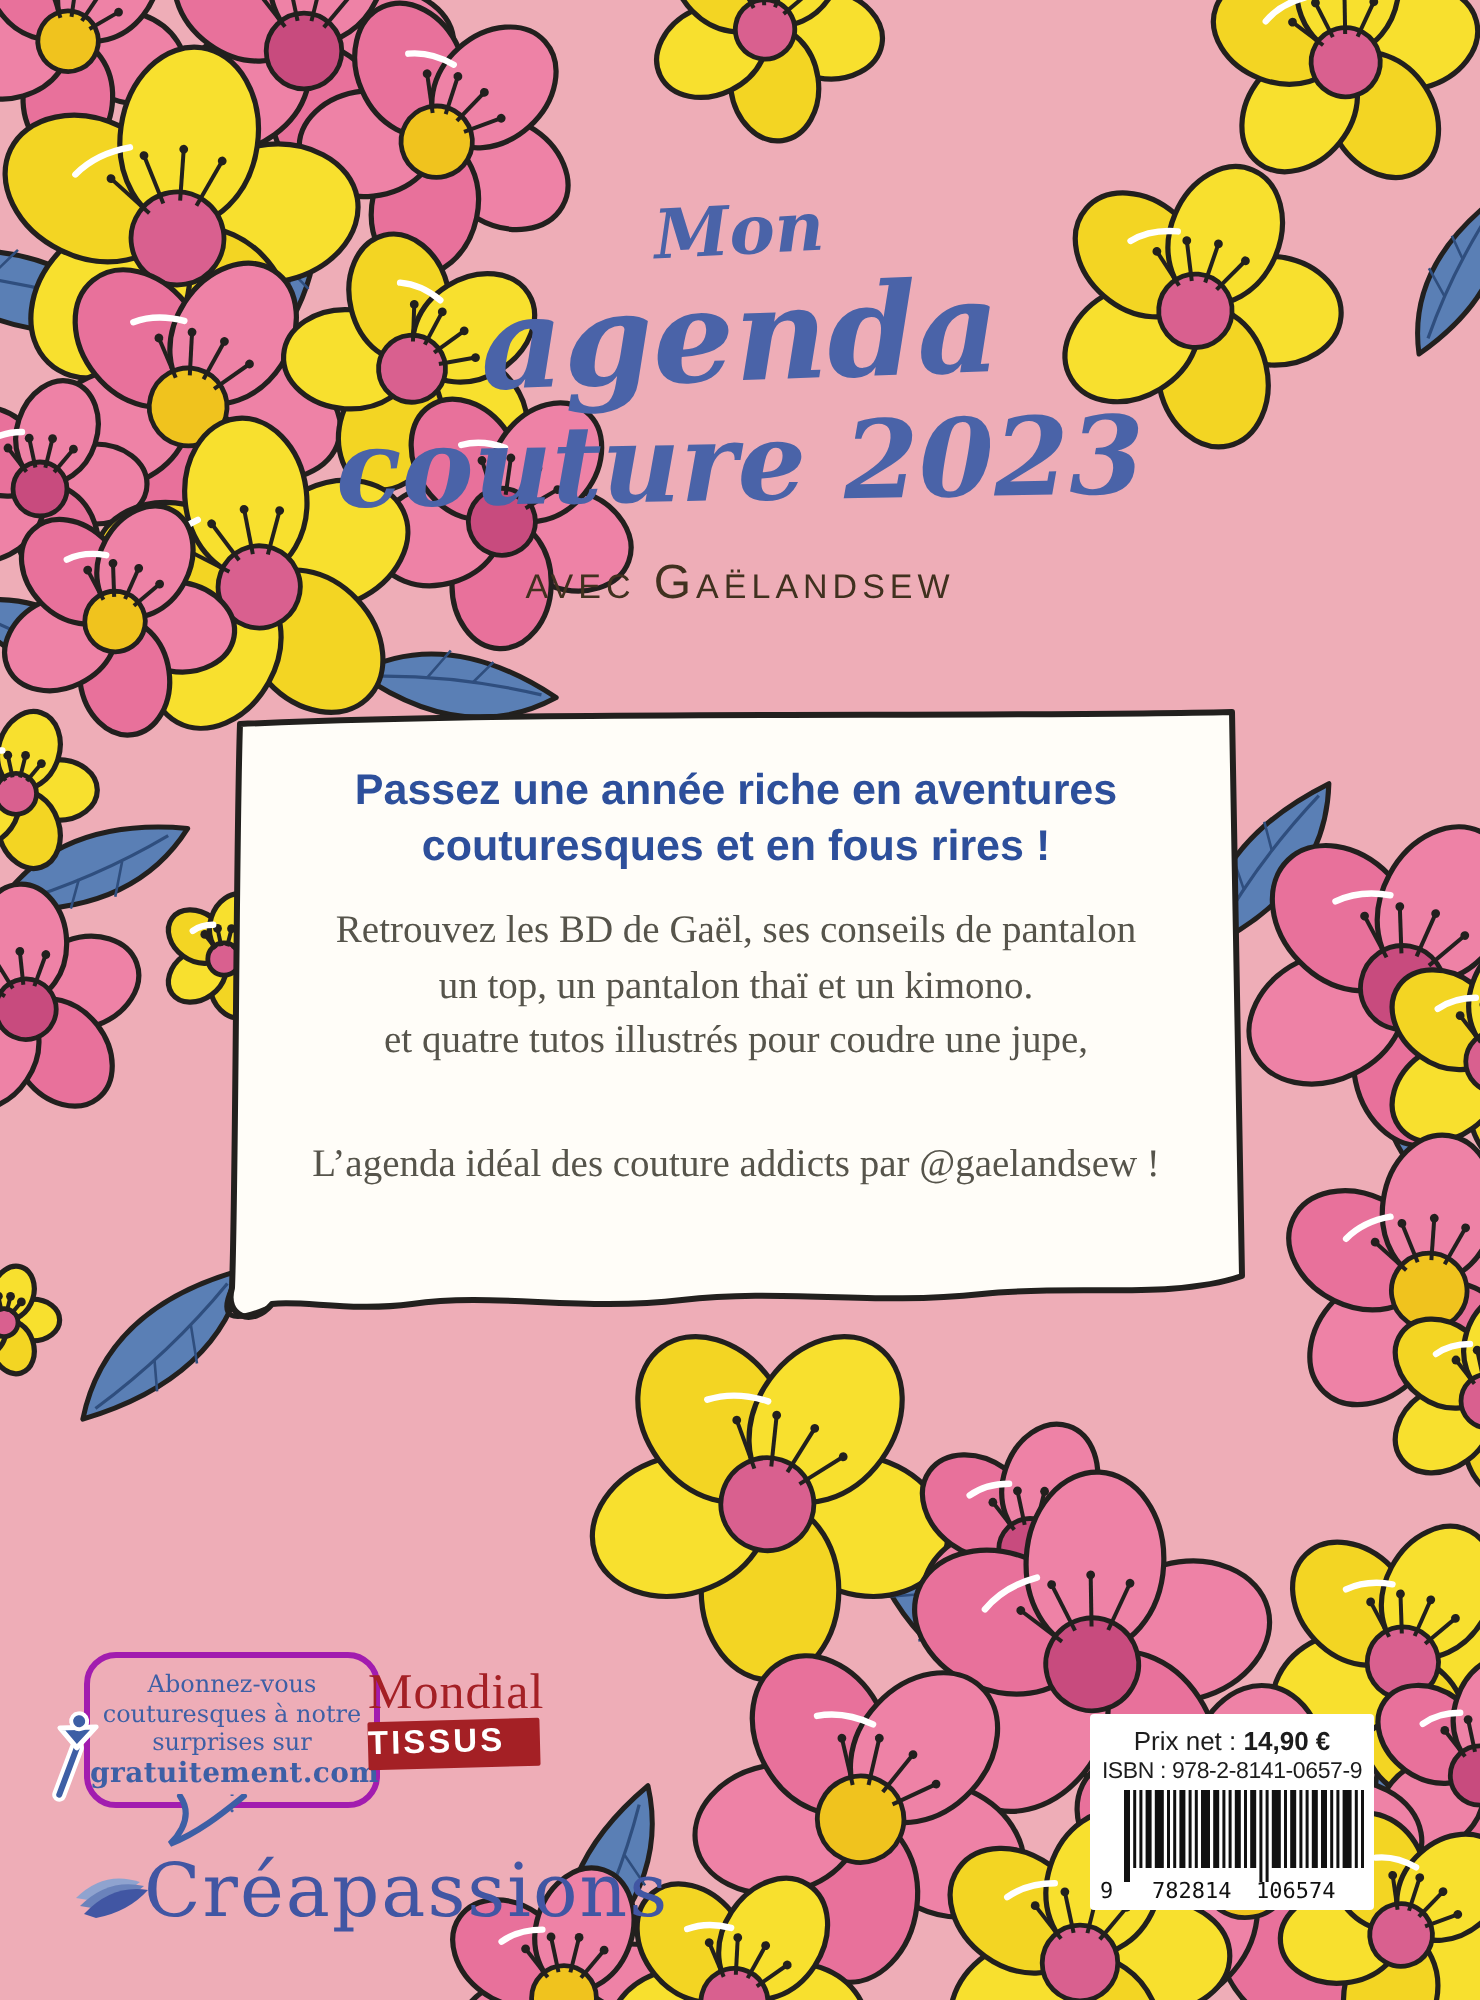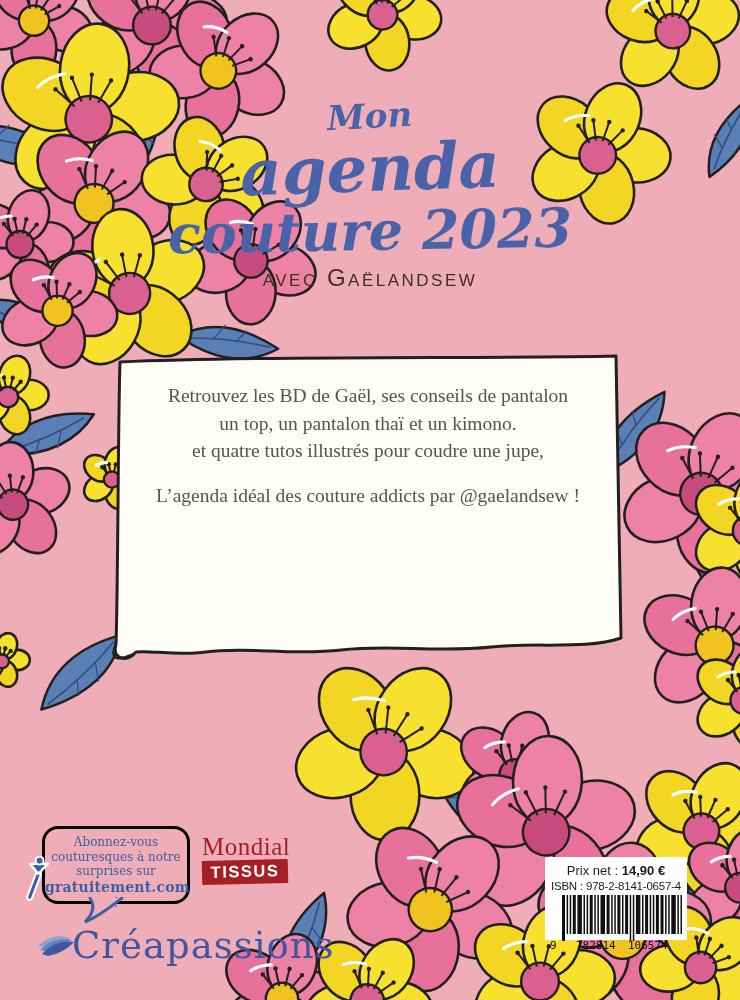--- a/index.html
+++ b/index.html
@@ -23,79 +23,79 @@
   }
   .t-agenda{
     font:italic 700 64px "DejaVu Serif",serif;
     line-height:1.02;margin-top:0px;transform:rotate(-2deg);
   }
   .t-couture{
     font:italic 700 54px "DejaVu Serif",serif;
     line-height:1.05;margin-top:2px;transform:rotate(-1deg);
   }
   .t-byline{
-    margin-top:4px;
+    margin-top:18px;
     font:400 24px "Liberation Sans",sans-serif;
     font-variant:small-caps;
     letter-spacing:2.5px;
     color:#40311f;
   }
 
   
   #paper-svg{position:absolute;left:106px;top:350px;z-index:2;}
   #paper-text{
     position:absolute;left:118px;top:368px;width:500px;z-index:2;
     text-align:center;
   }
   .blurb-heading{
     font:700 21.5px "Liberation Sans",sans-serif;
     color:#2d4f9b;line-height:1.3;margin-top:14px;
   }
   .blurb-para{
     font:400 19.5px "Liberation Serif",serif;
     color:#56544b;line-height:1.42;margin-top:14px;
   }
-  .blurb-para.last{margin-top:17px;}
+  .blurb-para.last{margin-top:34px;}
   .line{display:block;}
 
   
   #bubble{
     position:absolute;left:42px;top:826px;width:142px;height:66px;
-    border:3px solid #000000;border-radius:16px;z-index:3;
+    border:3px solid #a21caf;border-radius:16px;z-index:3;
     text-align:center;padding-top:6px;
     font:400 12px "DejaVu Serif",serif;color:#3d5fa5;line-height:1.22;
   }
   #bubble .site{font:700 14px "DejaVu Serif",serif;letter-spacing:.2px;}
   #bubble-tail{position:absolute;left:84px;top:897px;z-index:4;}
   #pin-icon{position:absolute;left:20px;top:856px;z-index:5;transform:rotate(-8deg);}
 
   
   #mondial{
-    position:absolute;left:202px;top:834px;width:86px;z-index:3;
-    text-align:center;
+    position:absolute;left:184px;top:834px;width:86px;z-index:3;
+    text-align:left;
   }
   #mondial .word{
     font:400 25px "Liberation Serif",serif;color:#a42025;line-height:1;
     letter-spacing:.5px;
   }
   #mondial .tissus{
     margin-top:1px;background:#a42025;color:#fff;
     font:700 16.5px "Liberation Sans",sans-serif;letter-spacing:1.5px;
     padding:2px 0 3px;transform:rotate(-1.5deg);border-radius:1px;
   }
   #publisher{
     position:absolute;left:36px;top:924px;z-index:3;
-    display:flex;align-items:center;
+    display:flex;align-items:flex-end;
     color:#4156a3;font:400 37px "DejaVu Serif",serif;letter-spacing:1px;
   }
   #publisher .leaf-ico{margin:2px -4px 0 0;}
 
   
   #price-box{
-    position:absolute;left:545px;top:857px;width:142px;height:83px;
+    position:absolute;left:545px;top:857px;width:142px;height:98px;
     background:#fff;z-index:3;border-radius:2px;
     text-align:center;color:#1c1c1c;
   }
   #price-box .l1{font:400 13px "Liberation Sans",sans-serif;margin-top:6px;}
   #price-box .l1 b{font-weight:700;}
   #price-box .l2{font:400 11.5px "Liberation Sans",sans-serif;margin-top:2px;letter-spacing:-.2px;}
   #barcode{margin-top:3px;}
 </style>
 </head>
 <body>
@@ -1038,20 +1038,24 @@
 
   <svg id="paper-svg" width="524" height="348" viewBox="0 0 524 348" xmlns="http://www.w3.org/2000/svg">
     <path d="M14,12 C170,5 380,9 510,6 L515,288
              C480,300 430,292 385,297 C330,303 285,294 235,300
              C185,306 140,296 100,302 C70,306 45,300 30,302
              C20,314 6,308 10,294 C12,240 12,70 14,12 Z" fill="#fffdf8" stroke="#22201e" stroke-width="3" stroke-linejoin="round"></path>
     <path d="M10,294 Q0,316 28,304" fill="none" stroke="#22201e" stroke-width="2.5"></path>
   </svg>
 
   <div id="paper-text">
+    <div class="blurb-heading">
+      <span class="line">Passez une année riche en aventures</span>
+      <span class="line">couturesques et en fous rires !</span>
+    </div>
     <div class="blurb-para">
       <span class="line">Retrouvez les BD de Gaël, ses conseils de pantalon</span>
       <span class="line">un top, un pantalon thaï et un kimono.</span>
       <span class="line">et quatre tutos illustrés pour coudre une jupe,</span>
     </div>
     <div class="blurb-para last">
       <span class="line">L’agenda idéal des couture addicts par @gaelandsew !</span>
     </div>
   </div>
 
@@ -1076,21 +1080,21 @@
     <div class="tissus">TISSUS</div>
   </div>
 
   <div id="price-box">
     <div class="l1">
       <span>Prix net :</span>
       <b>14,90 €</b>
     </div>
     <div class="l2">
       <span>ISBN :</span>
-      <span>978-2-8141-0657-4</span>
+      <span>978-2-8141-0657-9</span>
     </div>
     <svg id="barcode" width="132" height="56" viewBox="0 0 132 56" xmlns="http://www.w3.org/2000/svg">
         <rect x="12" y="0" width="3" height="46" fill="#111"></rect>
         <rect x="16.6" y="0" width="1.5" height="39" fill="#111"></rect>
         <rect x="19.700000000000003" y="0" width="1.5" height="39" fill="#111"></rect>
         <rect x="22.800000000000004" y="0" width="3" height="39" fill="#111"></rect>
         <rect x="27.400000000000006" y="0" width="4.5" height="39" fill="#111"></rect>
         <rect x="33.50000000000001" y="0" width="1.5" height="39" fill="#111"></rect>
         <rect x="36.60000000000001" y="0" width="1.5" height="39" fill="#111"></rect>
         <rect x="39.70000000000001" y="0" width="3" height="39" fill="#111"></rect>

